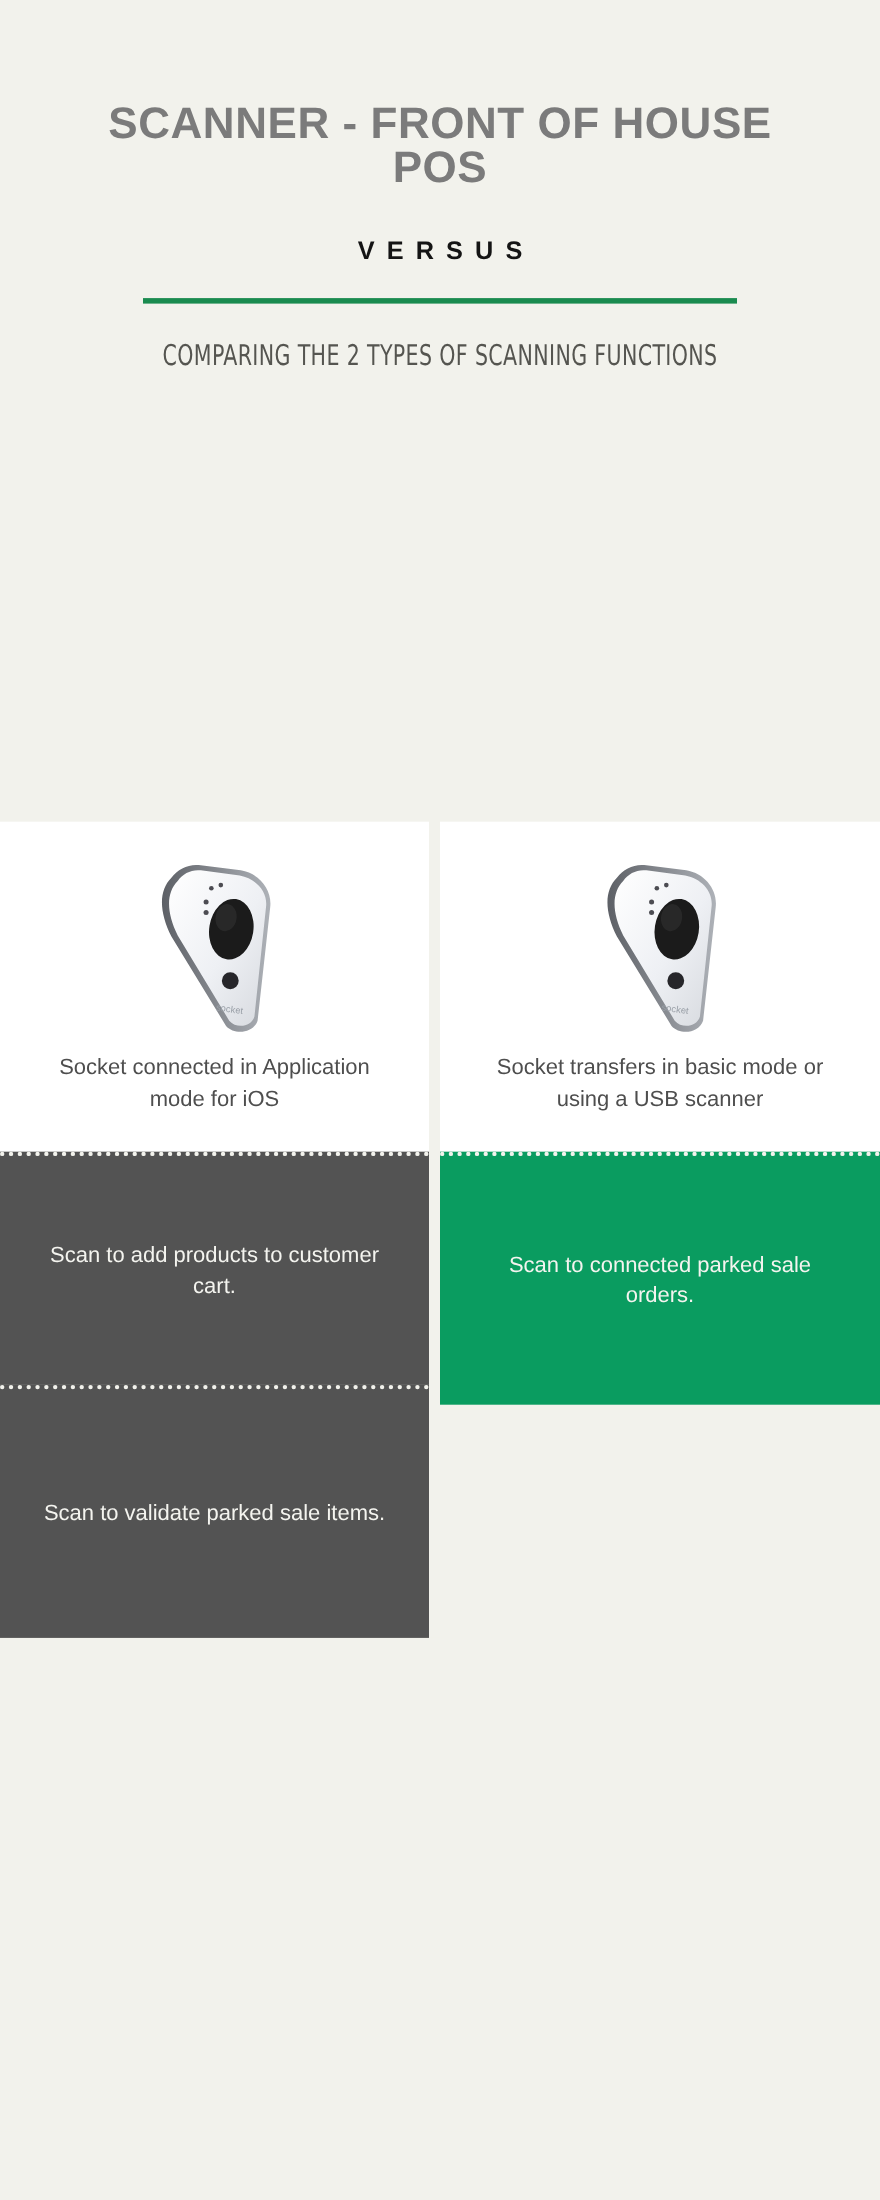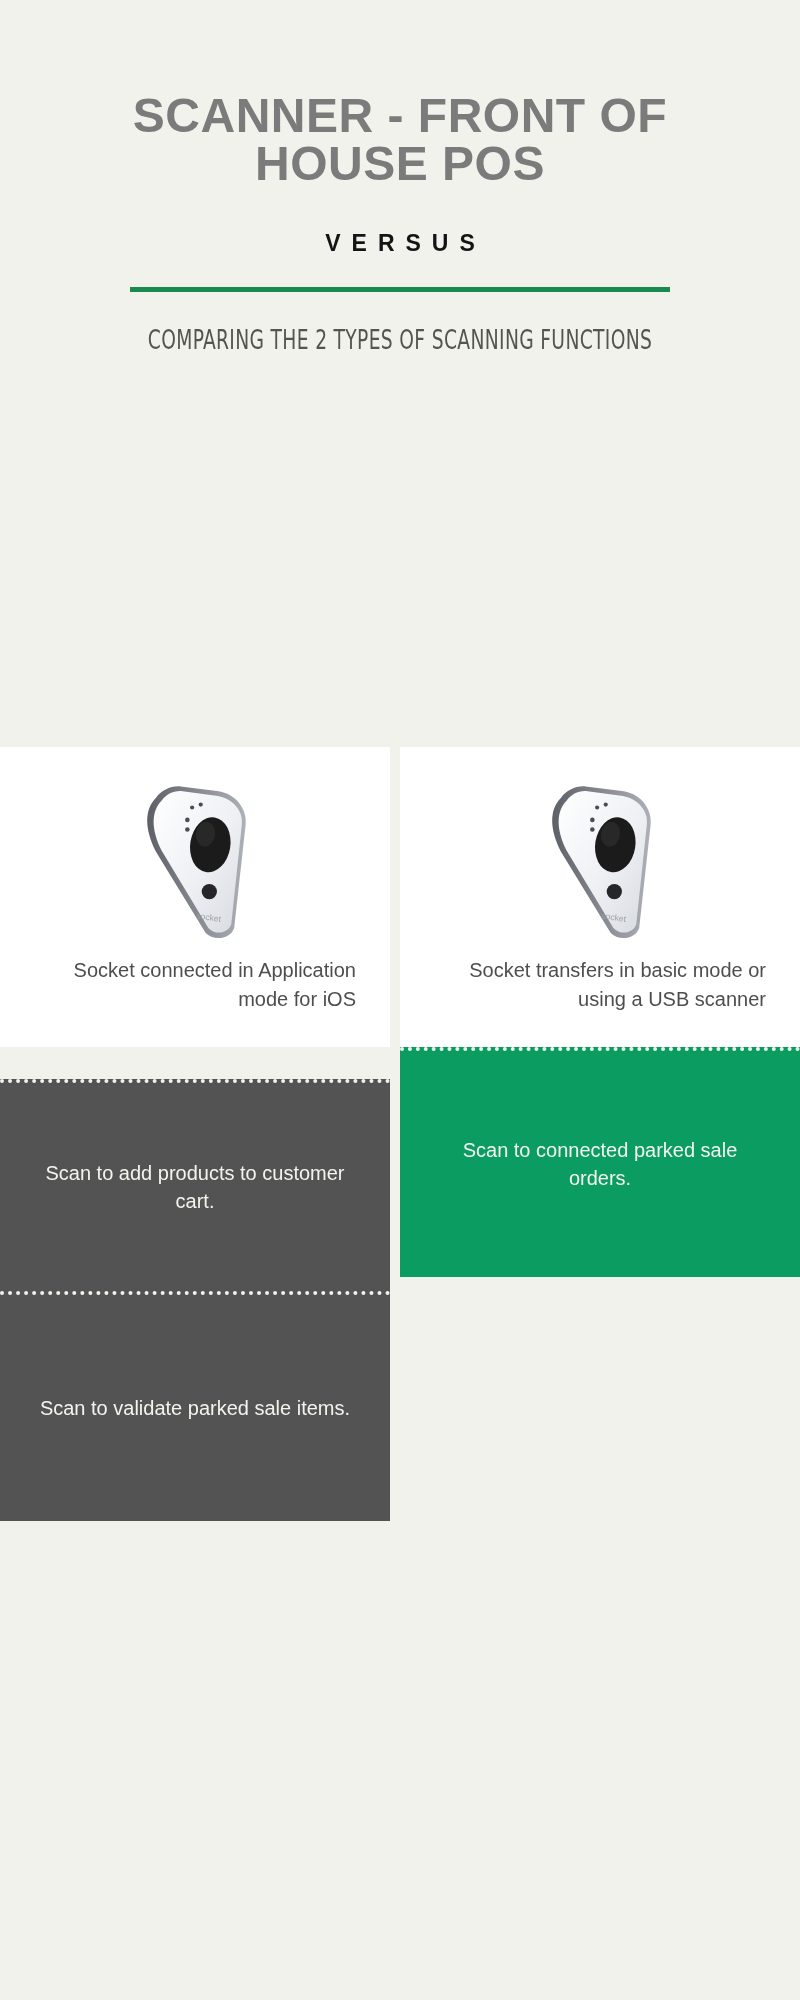--- a/index.html
+++ b/index.html
@@ -8,21 +8,21 @@
     background:#f2f2ec;
     font-family:"Liberation Sans", sans-serif;
     overflow:hidden;
   }
   .page{width:800px;height:2000px;position:relative;background:#f2f2ec;}
 
   
   .header{padding:0 60px;text-align:center;}
   .title-gray{
     margin:0;padding-top:92px;
-    font-size:48px;line-height:1.0;
+    font-size:40px;line-height:1.0;
     font-weight:bold;color:#7b7b7b;
     letter-spacing:0.5px;
   }
   .versus{
     margin:0;padding-top:42px;
     font-size:23px;font-weight:bold;color:#141414;
     letter-spacing:11px;
     text-indent:11px;
   }
   .title-green{
@@ -58,40 +58,40 @@
     display:flex;flex-direction:column;
     align-items:center;
     padding:28px 34px 34px 34px;
     box-sizing:border-box;
     height:300px;
   }
   .scanner-img{width:170px;height:175px;display:block;}
   .card-caption{
     margin:0;margin-top:14px;
     font-size:20px;line-height:1.42;
-    color:#4e4e4e;text-align:right;
+    color:#4e4e4e;text-align:center;
   }
 
   .cell{
     box-sizing:border-box;
     display:flex;align-items:center;justify-content:center;
     text-align:center;
     padding:22px 34px;
     border-top:4px dotted #f2f2ec;
     position:relative;
   }
   .cell.dark{background:#535353;}
   .cell.green{background:#0a9c60;}
   .cell p{
     margin:0;
     font-size:20px;line-height:1.42;
     color:#f4f4ef;
   }
 
-  .h-row1-l{height:212px;margin-top:32px;}
+  .h-row1-l{height:212px;}
   .h-row1-r{height:212px;}
   .h-row2{height:230px;}
   .h-row3{height:295px;}
 
   .logo-tile{
     width:166px;height:166px;border-radius:38px;
     background:#0a9c60;
     display:flex;align-items:center;justify-content:center;
   }
   .logo-tile span{

